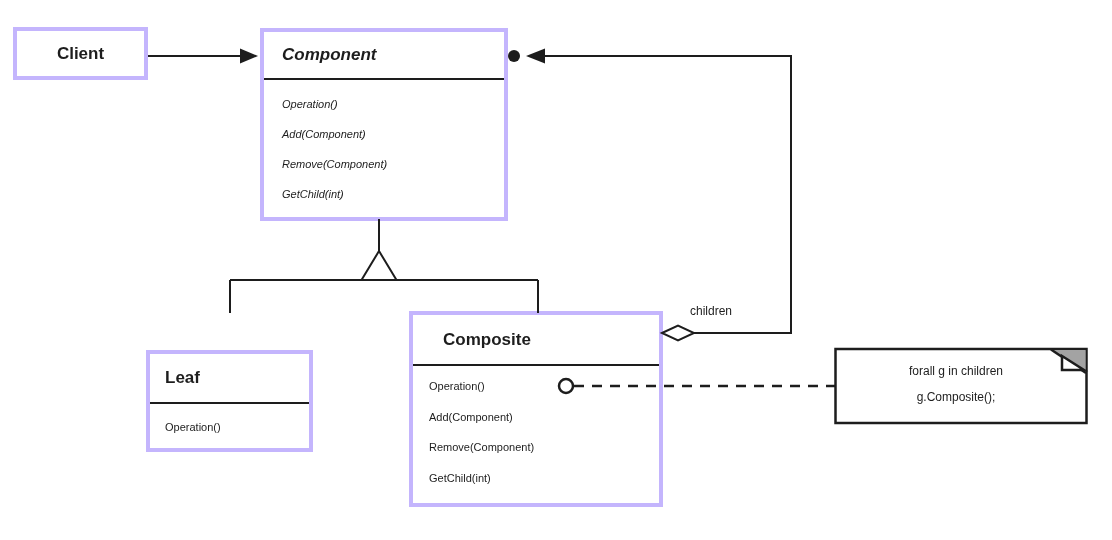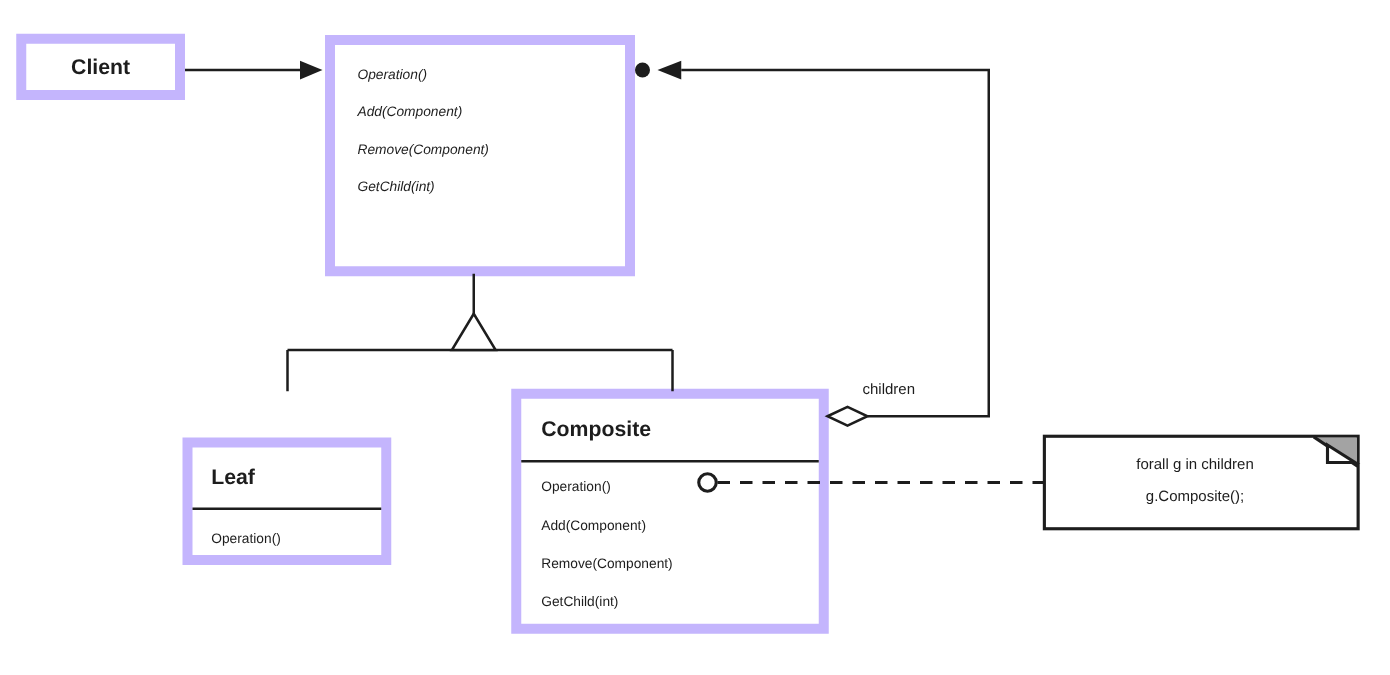--- a/index.html
+++ b/index.html
@@ -1,21 +1,21 @@
 <!DOCTYPE html>
 <html><head>
 <meta charset="utf-8">
 <style>
   html,body{margin:0;padding:0;background:#ffffff;}
   .canvas{
     position:relative;width:1112px;height:540px;background:#ffffff;overflow:hidden;
     font-family:"Liberation Sans", sans-serif;color:#1d1d1d;
   }
   .uml-box{
-    position:absolute;background:#ffffff;border:8px solid #c4b5fd;
+    position:absolute;background:#ffffff;border:4px solid #c4b5fd;
     box-sizing:border-box;z-index:1;
   }
   .uml-title{
     display:flex;align-items:center;font-weight:bold;font-size:17px;
     box-sizing:border-box;border-bottom:2px solid #1d1d1d;
   }
   .single .uml-title{border-bottom:none;height:100%;justify-content:center;padding-left:0;}
   .uml-methods{font-size:11px;line-height:30px;}
   .abstract .uml-title,.abstract .uml-methods{font-style:italic;}
 
@@ -24,21 +24,21 @@
   
   .box-component{left:260px;top:28px;width:248px;height:193px;}
   .box-component .uml-title{height:48px;padding-left:18px;}
   .box-component .uml-methods{padding:9px 0 0 18px;line-height:30px;}
   
   .box-leaf{left:146px;top:311px;width:167px;height:102px;margin-top:39px;}
   .box-leaf .uml-title{height:50px;padding-left:15px;}
   .box-leaf .uml-methods{padding:8px 0 0 15px;line-height:30px;}
   
   .box-composite{left:409px;top:311px;width:254px;height:196px;}
-  .box-composite .uml-title{height:51px;padding-left:16px;text-align:right;}
+  .box-composite .uml-title{height:51px;padding-left:30px;text-align:right;}
   .box-composite .uml-methods{padding:5px 0 0 16px;line-height:30.5px;}
 
   .connector-layer{
     position:absolute;left:0;top:0;width:1112px;height:540px;
     z-index:2;pointer-events:none;
   }
   .float-label{position:absolute;z-index:3;font-size:12px;}
   .label-children{left:690px;top:304px;width:90px;}
   .note-text{
     left:840px;top:359px;width:232px;text-align:center;line-height:25.5px;
@@ -47,20 +47,21 @@
 </head>
 <body>
 
 <div class="canvas">
 
   <div class="uml-box single box-client">
     <div class="uml-title">Client</div>
   </div>
 
   <div class="uml-box abstract box-component">
+    <div class="uml-title">Component</div>
     <div class="uml-methods">
       <div>Operation()</div>
       <div>Add(Component)</div>
       <div>Remove(Component)</div>
       <div>GetChild(int)</div>
     </div>
   </div>
 
   <div class="uml-box box-leaf">
     <div class="uml-title">Leaf</div>

